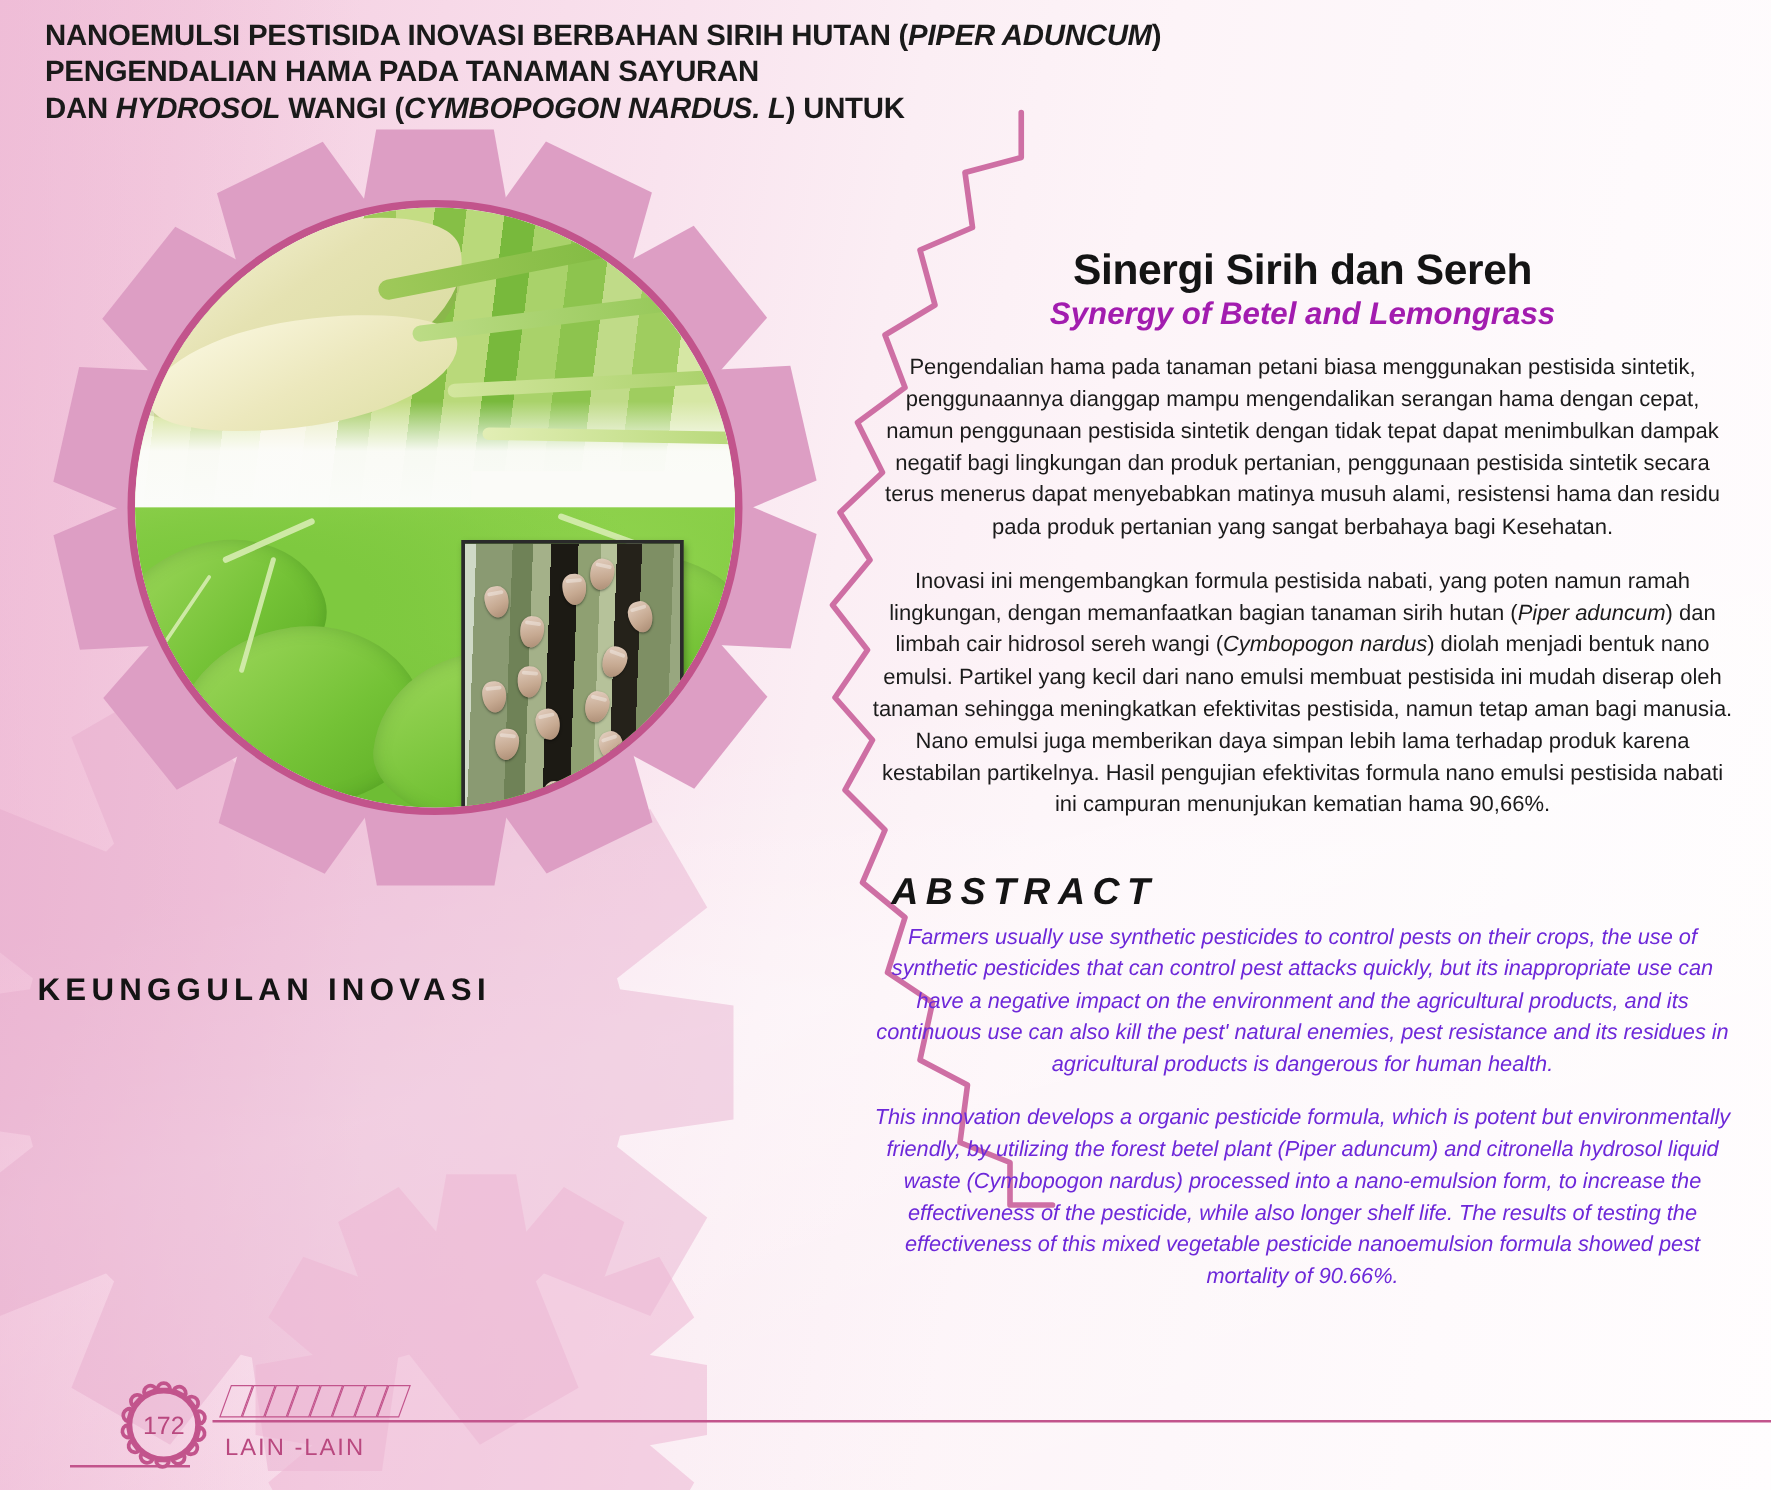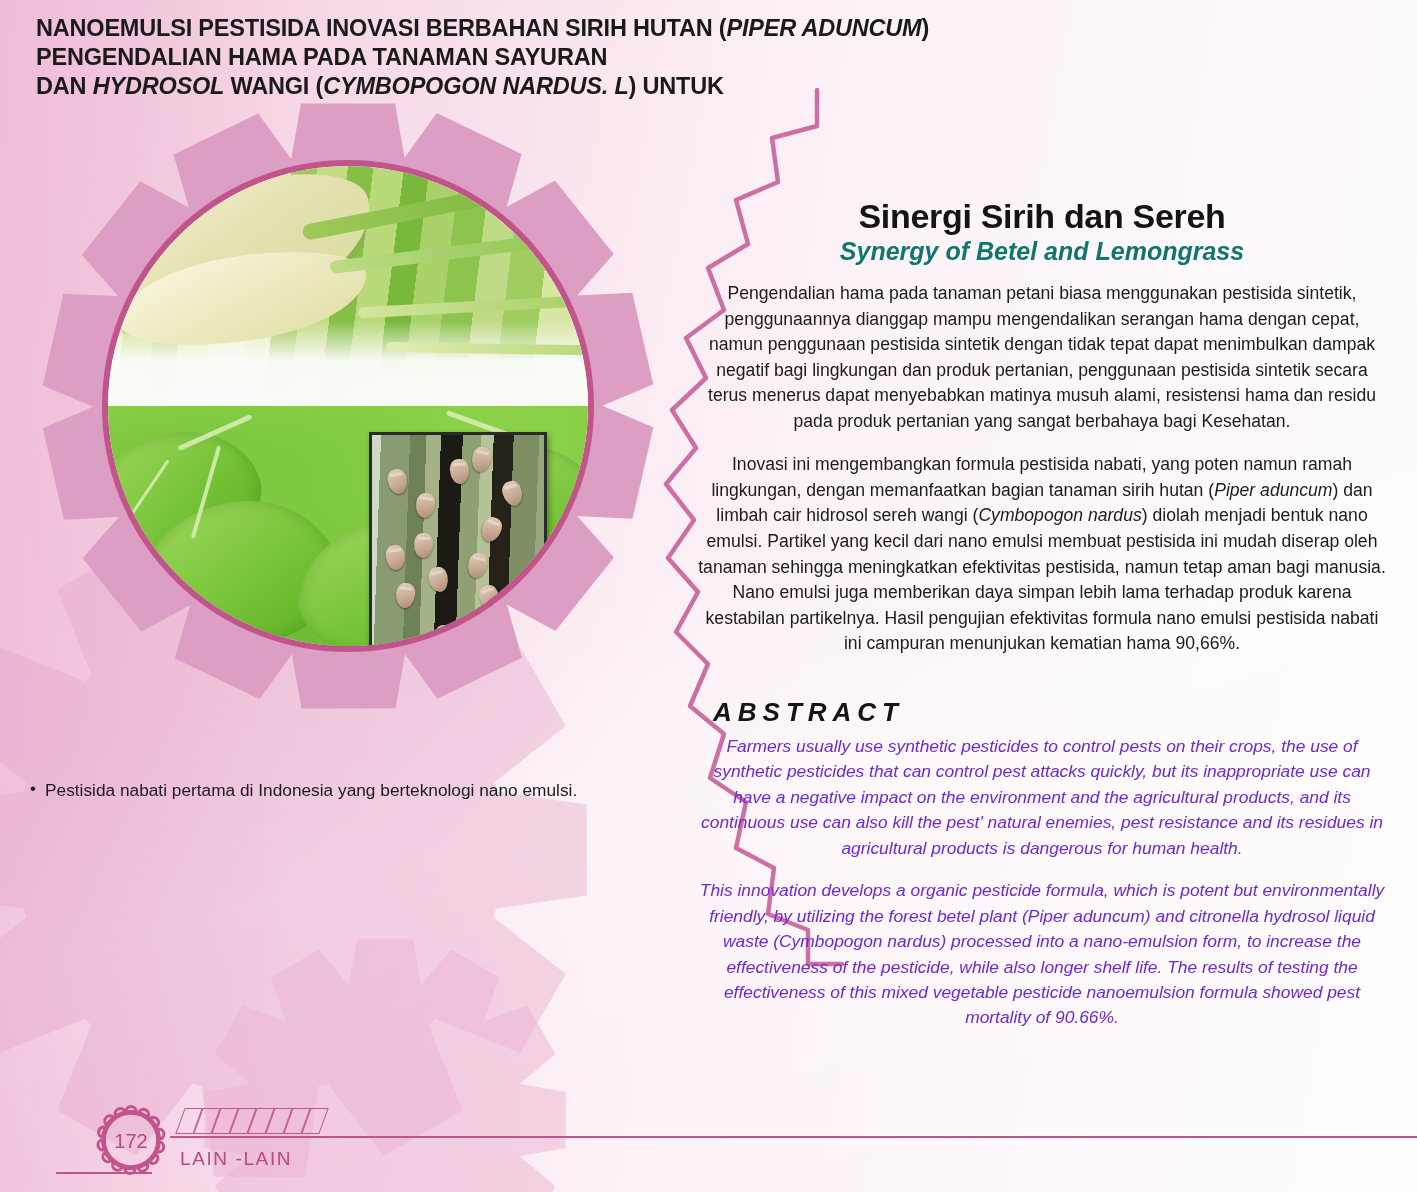--- a/index.html
+++ b/index.html
@@ -120,31 +120,31 @@
   }
   #poster-title em{font-style:italic;}
   #right-col{
     position:absolute;left:697px;top:150px;width:690px;
   }
   #head-id{
     font-size:34px;font-weight:bold;color:#141414;text-align:center;
     letter-spacing:-.3px;line-height:42px;margin-top:45px;
   }
   #head-en{
-    font-size:25px;font-style:italic;font-weight:bold;color:#0f766e;text-align:center;
+    font-size:25px;font-style:italic;font-weight:bold;color:#a21caf;text-align:center;
     line-height:32px;margin-top:-2px;
   }
   .body-p{
     font-size:17.6px;line-height:25.6px;color:#1b1b1b;text-align:center;
     margin-top:14px;
   }
   .body-p em{font-style:italic;}
   #abstract-wrap{position:absolute;left:697px;top:697px;width:690px;}
   #abstract-title{
-    font-size:26px;font-weight:bold;font-style:italic;letter-spacing:6px;
+    font-size:30px;font-weight:bold;font-style:italic;letter-spacing:6px;
     color:#141414;text-align:left;padding-left:16px;
   }
   .abs-p{
     font-size:17.4px;line-height:25.4px;color:#6d28d9;font-style:italic;text-align:center;
     margin-top:6px;
   }
   #keunggulan{
     position:absolute;left:30px;top:778px;width:660px;
   }
   #keunggulan-title{
@@ -389,24 +389,22 @@
   </p>
 </div>
 
 <div id="abstract-wrap">
   <div id="abstract-title">ABSTRACT</div>
   <p class="abs-p">Farmers usually use synthetic pesticides to control pests on their crops, the use of synthetic pesticides that can control pest attacks quickly, but its inappropriate use can have a negative impact on the environment and the agricultural products, and its continuous use can also kill the pest' natural enemies, pest resistance and its residues in agricultural products is dangerous for human health.</p>
   <p class="abs-p">This innovation develops a organic pesticide formula, which is potent but environmentally friendly, by utilizing the forest betel plant (Piper aduncum) and citronella hydrosol liquid waste (Cymbopogon nardus) processed into a nano-emulsion form, to increase the effectiveness of the pesticide, while also longer shelf life. The results of testing the effectiveness of this mixed vegetable pesticide nanoemulsion formula showed pest mortality of 90.66%.</p>
 </div>
 
 <div id="keunggulan">
+  <div id="keunggulan-title">KEUNGGULAN INOVASI</div>
   <ul id="keunggulan-list">
-    <li>
-      <span>Pestisida nabati pertama di Indonesia yang berteknologi nano emulsi.</span><em></em><span></span>
-    </li>
   </ul>
 </div>
 
 <svg class="gearsvg" style="left:88px;top:1097px;" width="86" height="86" viewBox="0 0 200 200">
   <g fill="none" stroke="#c2548c" stroke-width="7">
     <circle cx="100" cy="100" r="62"></circle>
     <g transform="rotate(0 100 100)">
         <path d="M88,34 a12,12 0 1,1 24,0 Z"></path>
       </g>
     <g transform="rotate(26 100 100)">

